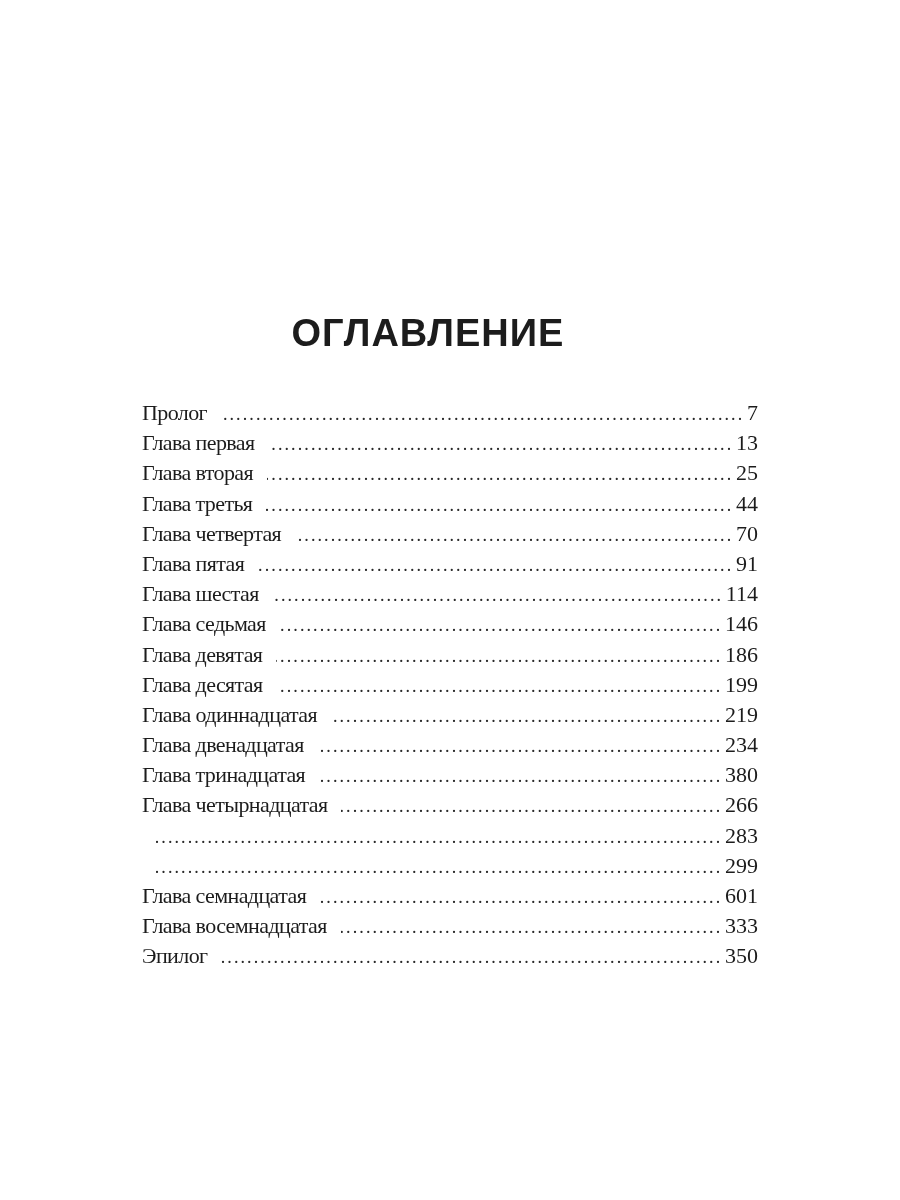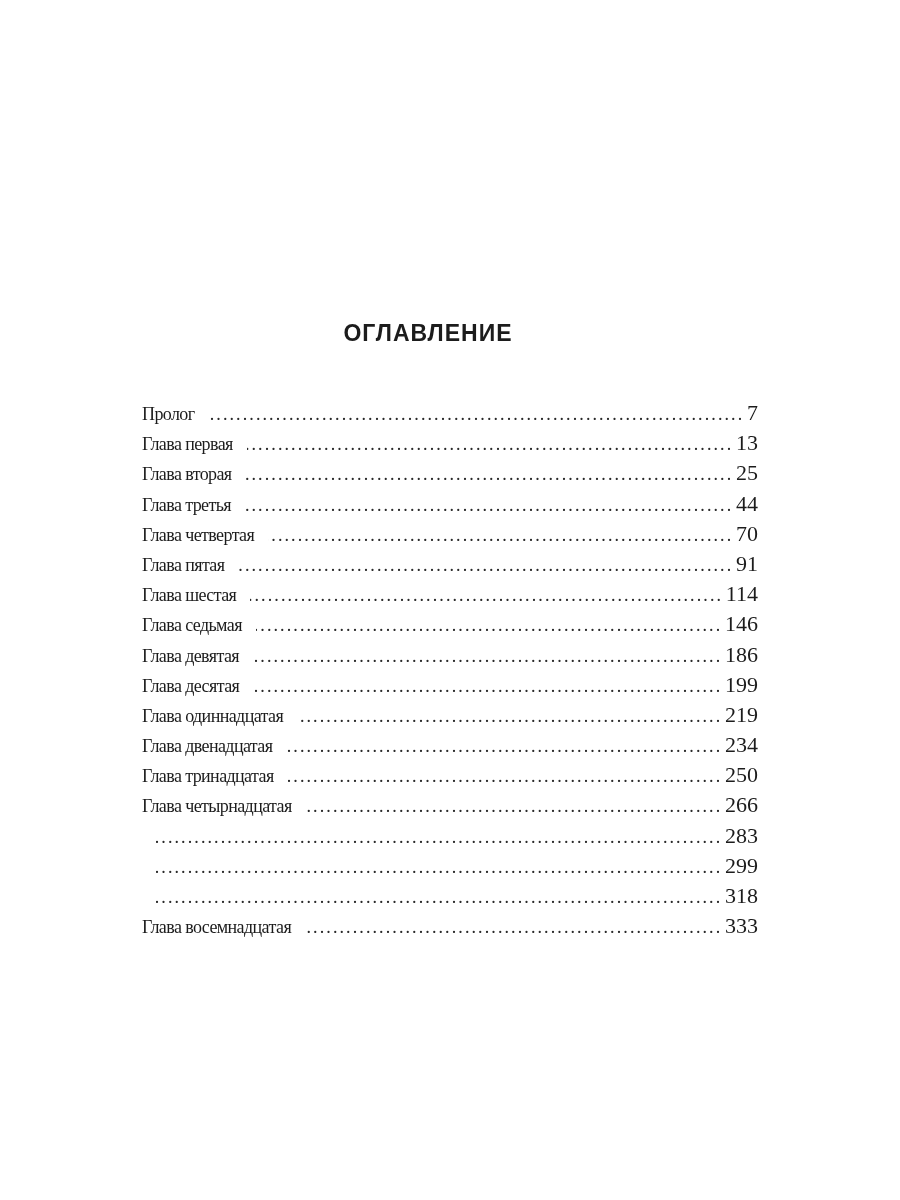--- a/index.html
+++ b/index.html
@@ -22,21 +22,21 @@
       background: #ffffff;
     }
     .toc-title {
       position: absolute;
       top: 313px;
       left: 0;
       width: 856px;
       text-align: center;
       font-family: "Liberation Sans", sans-serif;
       font-weight: bold;
-      font-size: 23px;
+      font-size: 38px;
       letter-spacing: 1px;
       color: #1c1c1c;
       line-height: 40px;
       margin: 0;
     }
     .toc-list {
       position: absolute;
       top: 398px;
       left: 142px;
       width: 616px;
@@ -52,21 +52,21 @@
       font-family: "DejaVu Serif", serif;
       font-size: 19px;
       color: #1c1c1c;
       transform-origin: left center;
     }
     .toc-label {
       white-space: nowrap;
       flex: 0 0 auto;
       letter-spacing: -0.6px;
       font-family: "Liberation Serif", serif;
-      font-size: 18px;
+      font-size: 22px;
     }
     .toc-leader {
       flex: 1 1 auto;
       overflow: hidden;
       white-space: nowrap;
       margin: 0 6px 0 14px;
       font-family: "Liberation Serif", serif;
       font-size: 18px;
       letter-spacing: 3.4px;
       color: #2a2a2a;
@@ -149,38 +149,44 @@
         <span class="toc-page">219</span>
       </li>
     <li class="toc-row">
         <span class="toc-label">Глава двенадцатая</span>
         <span class="toc-leader"></span>
         <span class="toc-page">234</span>
       </li>
     <li class="toc-row">
         <span class="toc-label">Глава тринадцатая</span>
         <span class="toc-leader"></span>
-        <span class="toc-page">250</span>
+        <span class="toc-page">380</span>
       </li>
     <li class="toc-row">
         <span class="toc-label">Глава четырнадцатая</span>
         <span class="toc-leader"></span>
         <span class="toc-page">266</span>
       </li>
     <li class="toc-row">
         <span class="toc-leader"></span>
         <span class="toc-page">283</span>
       </li>
     <li class="toc-row">
         <span class="toc-leader"></span>
         <span class="toc-page">299</span>
       </li>
     <li class="toc-row">
+        <span class="toc-label">Глава семнадцатая</span>
         <span class="toc-leader"></span>
-        <span class="toc-page">318</span>
+        <span class="toc-page">601</span>
       </li>
     <li class="toc-row">
         <span class="toc-label">Глава восемнадцатая</span>
         <span class="toc-leader"></span>
         <span class="toc-page">333</span>
       </li>
+    <li class="toc-row">
+        <span class="toc-label">Эпилог</span>
+        <span class="toc-leader"></span>
+        <span class="toc-page">350</span>
+      </li>
   </ul>
 </div>
 
 </body></html>

